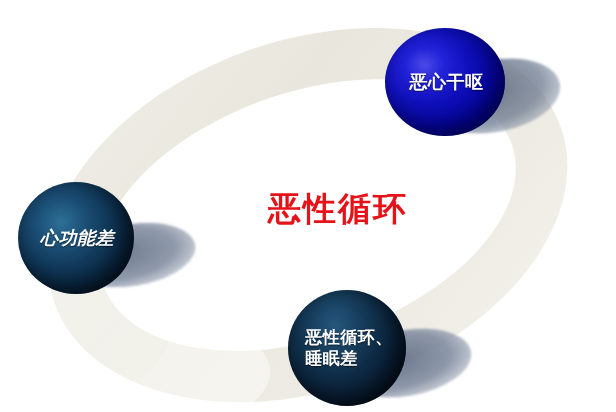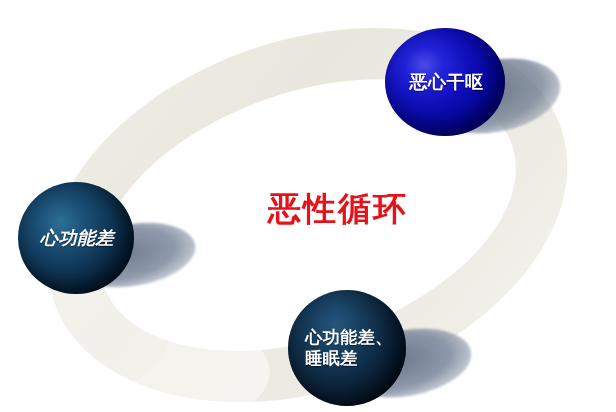--- a/index.html
+++ b/index.html
@@ -178,20 +178,20 @@
   <div class="node" id="node-cardiac" style="left:18px; top:182px; width:185px; height:135px;">
     <div class="node-shadow"></div>
     <div class="sphere">
       <span class="sphere-label">心功能差</span>
     </div>
   </div>
 
   <div class="node" id="node-mood" style="left:288px; top:290px; width:190px; height:122px;">
     <div class="node-shadow"></div>
     <div class="sphere">
-      <span class="sphere-label">心功能差、
+      <span class="sphere-label">恶性循环、
 睡眠差</span>
     </div>
   </div>
 
   <div id="center-caption" style="color: rgb(229, 19, 25);">恶性循环</div>
 
 </div>
 
 </body></html>

